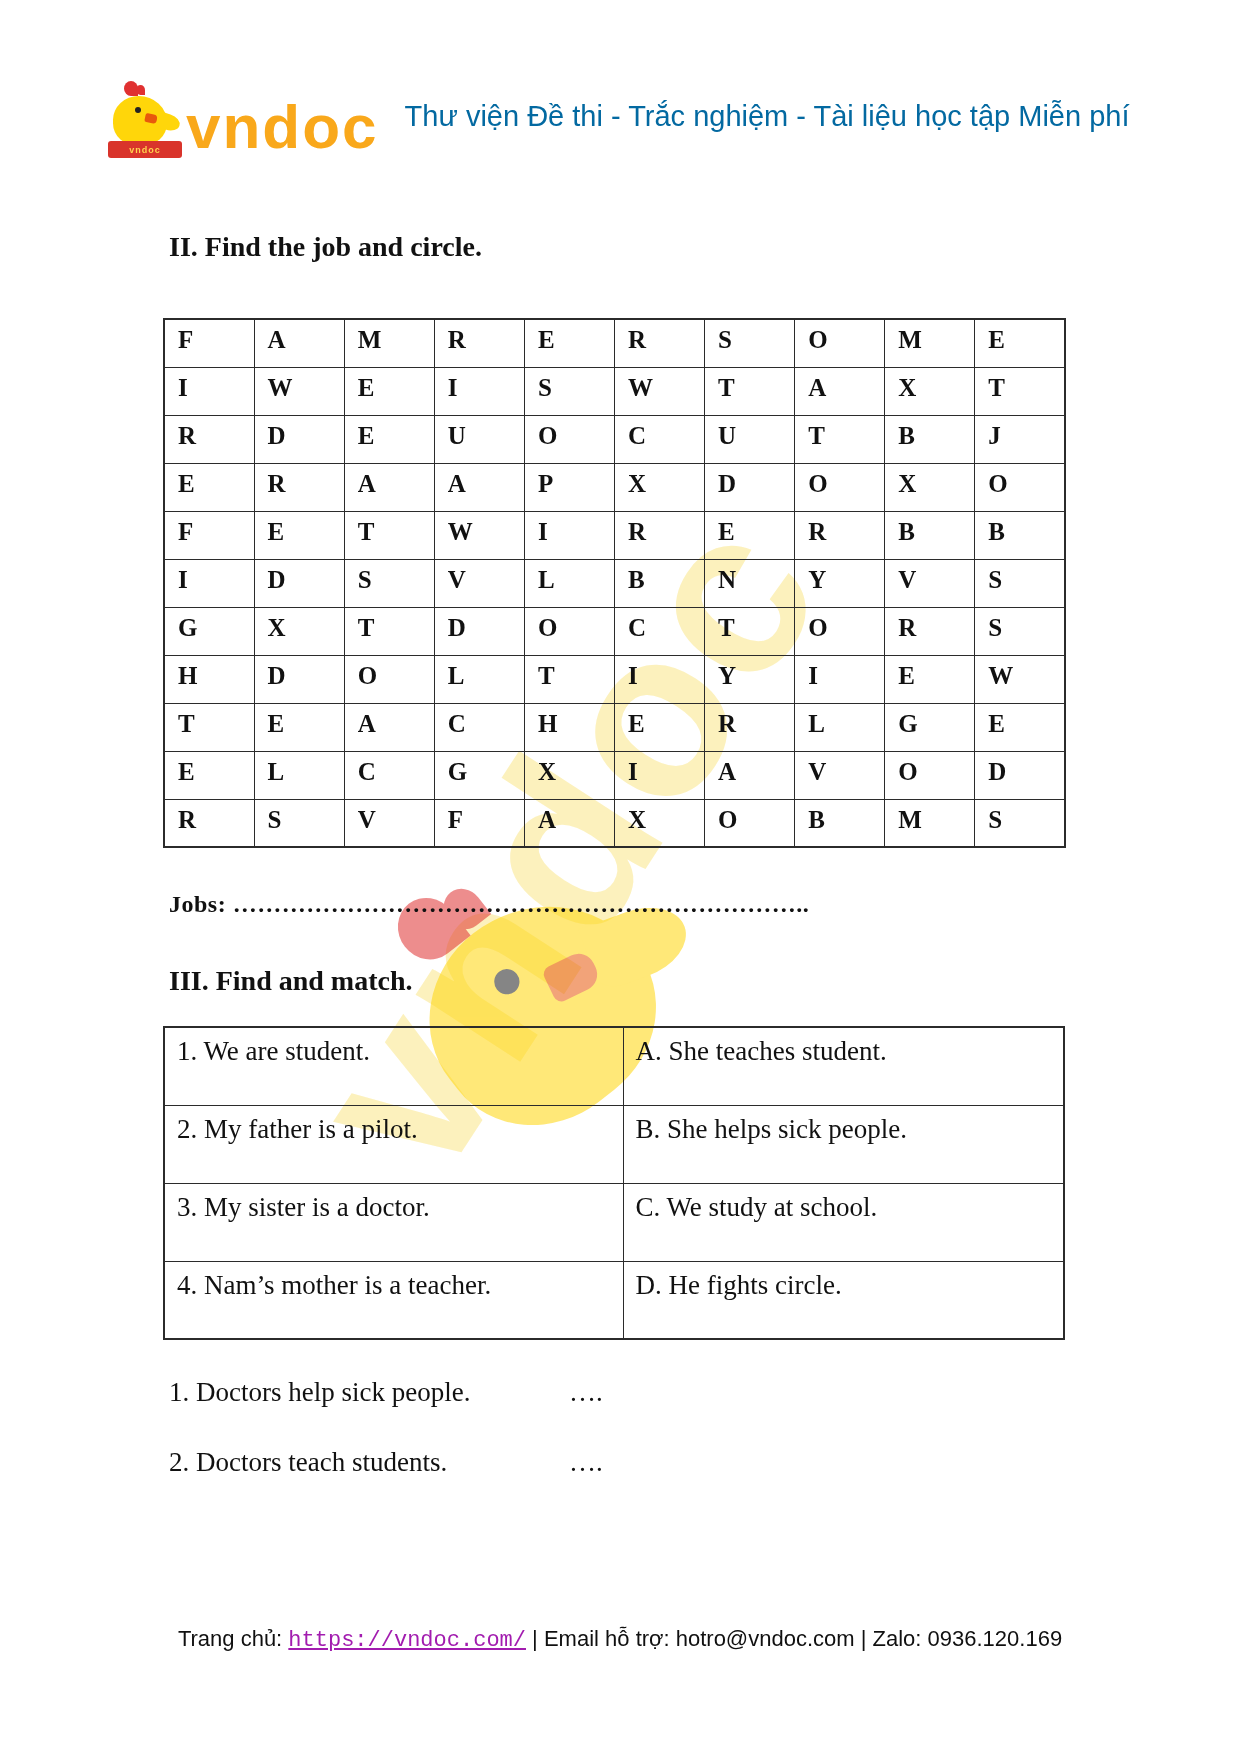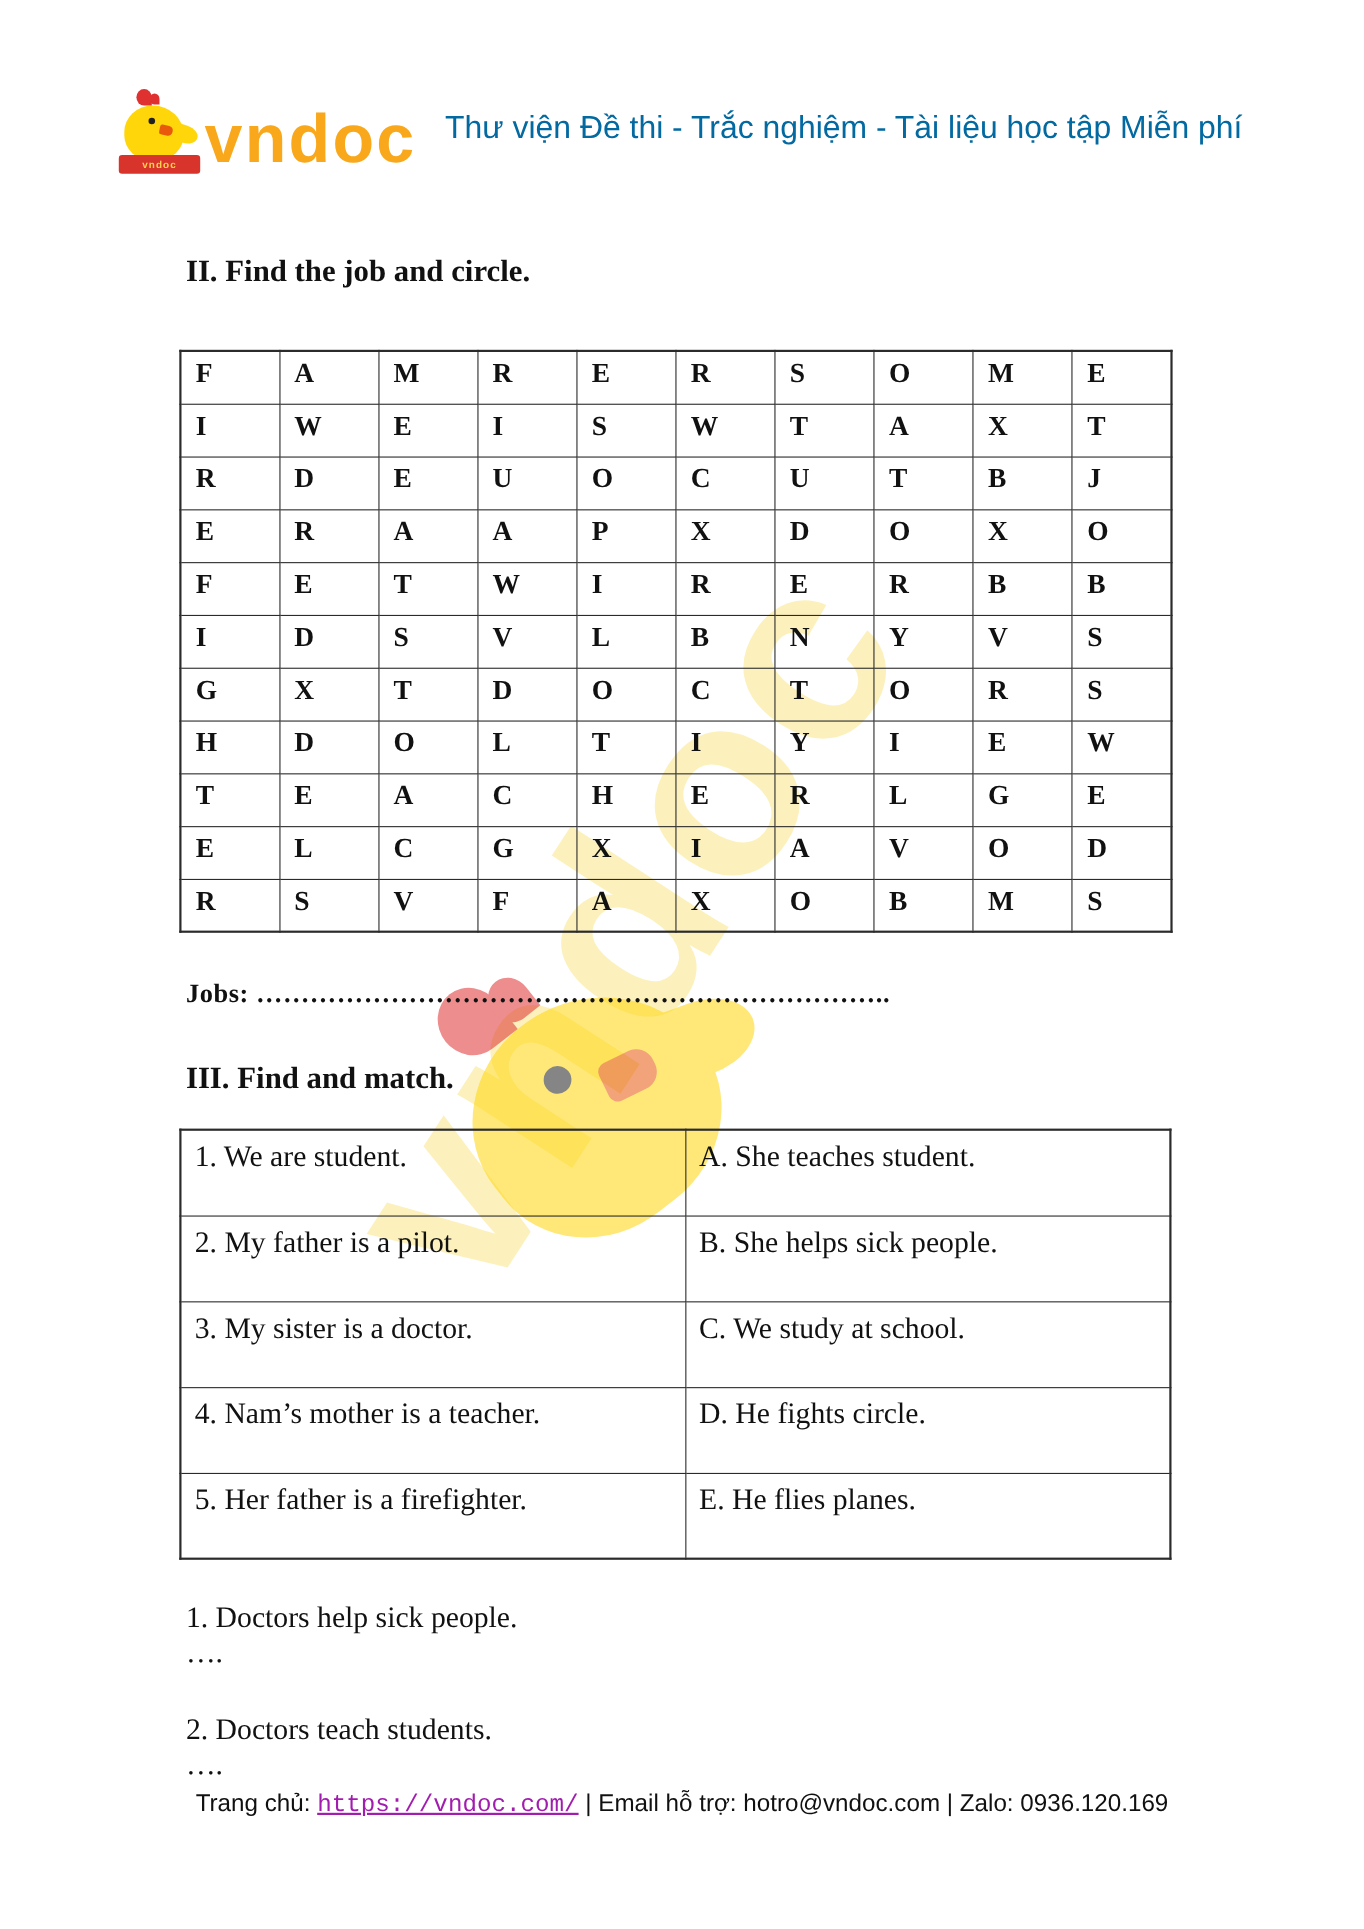--- a/index.html
+++ b/index.html
@@ -74,21 +74,21 @@
   table.match td {
     border:1.5px solid #2b2b2b; height:78px; vertical-align:top;
     padding:8px 6px 0 12px; font-size:27px; background:transparent;
   }
   table.match td.c-left  { width:459px; }
   table.match td.c-right { width:441px; }
 
   h2.sec.iv { margin-top:38px; }
 
   .tf-item { margin-top:36px; margin-left:6px; font-size:27px; line-height:32px;
-             display:flex;flex-direction:column; }
+             display:flex; }
   .tf-item + .tf-item { margin-top:38px; }
   .tf-text { display:inline-block; width:400px; }
 
   
   .footer { position:absolute; left:0; right:0; top:1626px; text-align:center;
             font-family:"Liberation Sans",sans-serif; font-size:22px; color:#101010;
             z-index:2; }
   .footer a { color:#a21caf; text-decoration:underline;font-family:Liberation Mono, monospace; }
 </style>
 </head>
@@ -282,24 +282,20 @@
             <td class="c-right">B. She helps sick people.</td>
           </tr>
           <tr>
             <td class="c-left">3. My sister is a doctor.</td>
             <td class="c-right">C. We study at school.</td>
           </tr>
           <tr>
             <td class="c-left">4. Nam’s mother is a teacher.</td>
             <td class="c-right">D. He fights circle.</td>
           </tr>
-          <tr>
-            <td class="c-left">5. Her father is a firefighter.</td>
-            <td class="c-right">E. He flies planes.</td>
-          </tr>
         </tbody>
     </table>
 
 
     <div id="tf-list">
         <div class="tf-item">
           <span class="tf-text">1. Doctors help sick people.</span>
           <span>….</span>
         </div>
         <div class="tf-item">

